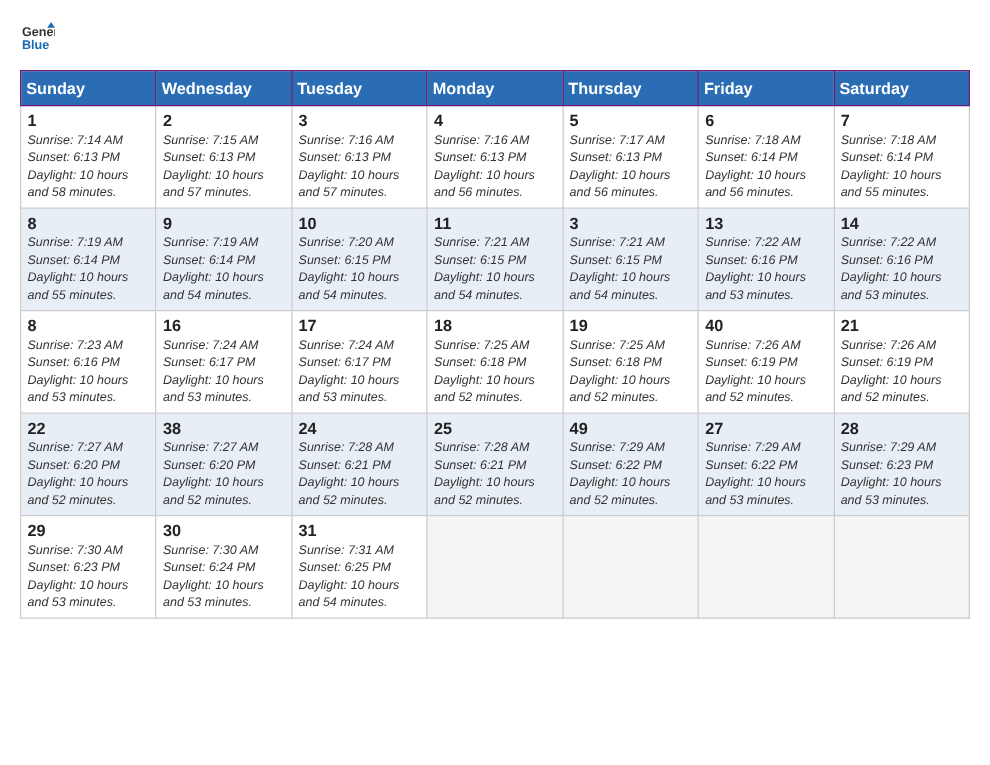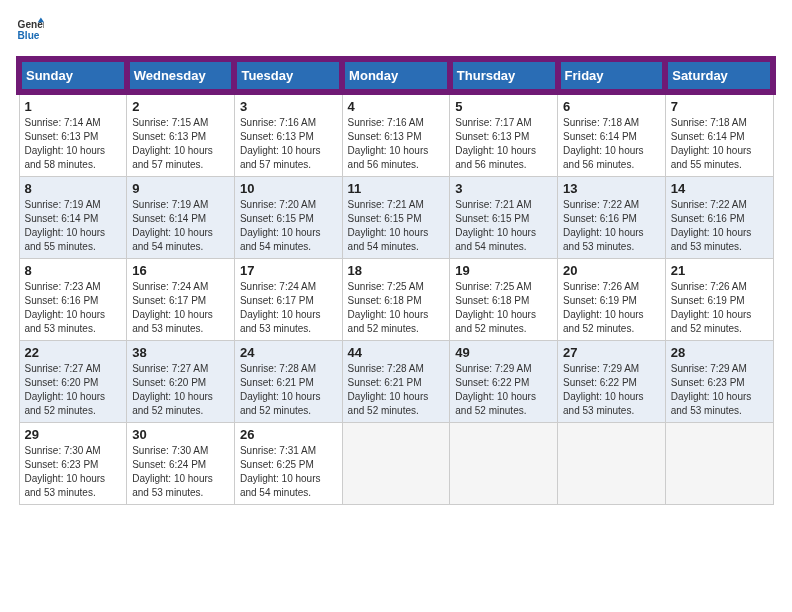--- a/index.html
+++ b/index.html
@@ -42,21 +42,21 @@
       border-collapse: collapse;
       font-size: 11px;
     }
     thead tr th {
       background-color: #2a6db5;
       color: #fff;
       padding: 6px 4px;
       text-align: left;
       font-size: 13px;
       font-weight: bold;
-      border: 6px solid #701a75;
+      border: 1px solid #701a75;
     }
     tbody tr td {
       border: 1px solid #ccc;
       vertical-align: top;
       padding: 4px 5px;
       height: 80px;
       width: calc(100% / 7);
     }
     tbody tr:nth-child(odd) td {
       background-color: #fff;
@@ -68,20 +68,21 @@
       font-size: 13px;
       font-weight: bold;
       color: #222;
       display: block;
       margin-bottom: 2px;
     }
     .day-info {
       font-size: 10px;
       color: #333;
       line-height: 1.4;
+      font-style: italic;
     }
     .empty-cell {
       background-color: #f5f5f5 !important;
     }
   </style>
 </head>
 <body>
 
 <div class="header">
   <div class="logo">
@@ -261,21 +262,21 @@
       </td>
         <td>
         <span class="day-num">19</span>
         <div class="day-info">
           Sunrise: 7:25 AM<br>
           Sunset: 6:18 PM<br>
           Daylight: 10 hours and 52 minutes.
         </div>
       </td>
         <td>
-        <span class="day-num">20</span>
+        <span class="day-num">40</span>
         <div class="day-info">
           Sunrise: 7:26 AM<br>
           Sunset: 6:19 PM<br>
           Daylight: 10 hours and 52 minutes.
         </div>
       </td>
         <td>
         <span class="day-num">21</span>
         <div class="day-info">
           Sunrise: 7:26 AM<br>
@@ -303,21 +304,21 @@
       </td>
         <td>
         <span class="day-num">24</span>
         <div class="day-info">
           Sunrise: 7:28 AM<br>
           Sunset: 6:21 PM<br>
           Daylight: 10 hours and 52 minutes.
         </div>
       </td>
         <td>
-        <span class="day-num">44</span>
+        <span class="day-num">25</span>
         <div class="day-info">
           Sunrise: 7:28 AM<br>
           Sunset: 6:21 PM<br>
           Daylight: 10 hours and 52 minutes.
         </div>
       </td>
         <td>
         <span class="day-num">49</span>
         <div class="day-info">
           Sunrise: 7:29 AM<br>
@@ -353,21 +354,21 @@
       </td>
         <td>
         <span class="day-num">30</span>
         <div class="day-info">
           Sunrise: 7:30 AM<br>
           Sunset: 6:24 PM<br>
           Daylight: 10 hours and 53 minutes.
         </div>
       </td>
         <td>
-        <span class="day-num">26</span>
+        <span class="day-num">31</span>
         <div class="day-info">
           Sunrise: 7:31 AM<br>
           Sunset: 6:25 PM<br>
           Daylight: 10 hours and 54 minutes.
         </div>
       </td>
         <td class="empty-cell"></td>
         <td class="empty-cell"></td>
         <td class="empty-cell"></td>
         <td class="empty-cell"></td>

